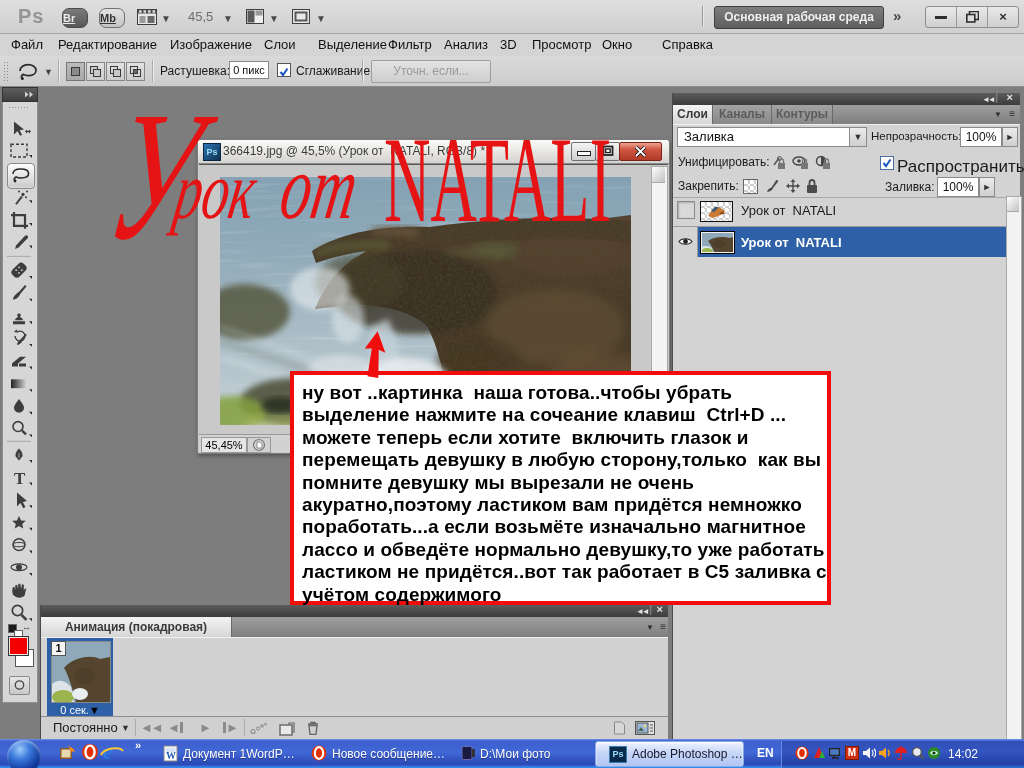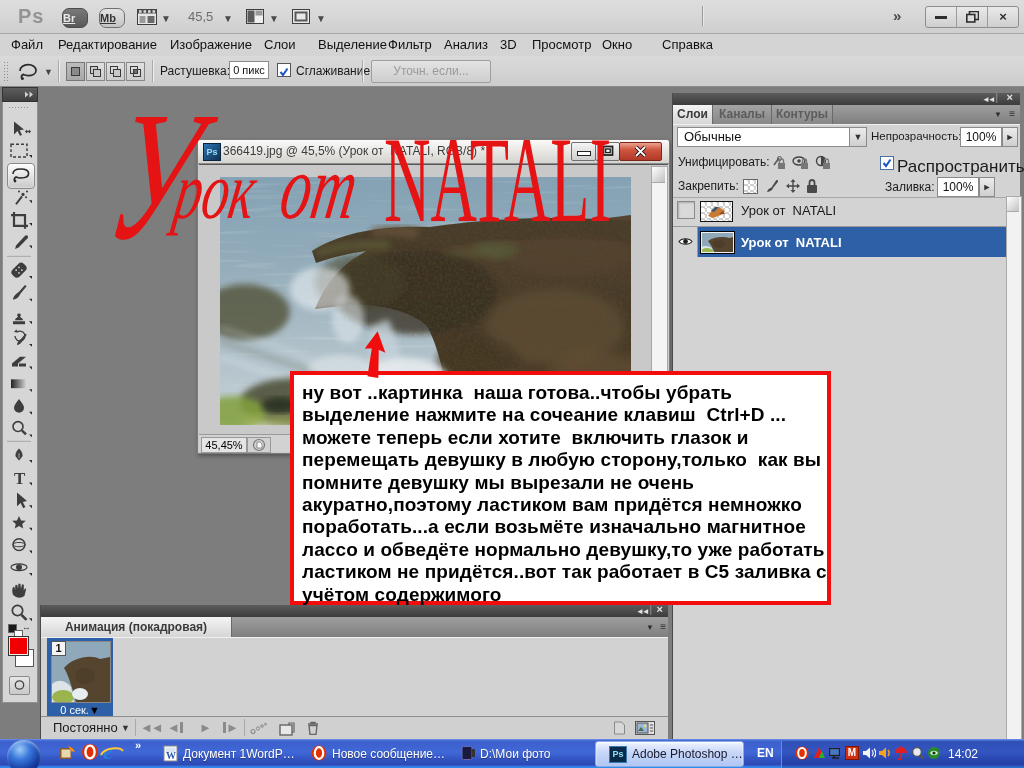--- a/index.html
+++ b/index.html
@@ -101,20 +101,21 @@
     <rect x="1.5" y="1.5" width="7" height="12" fill="#5a5a5a"></rect>
     <rect x="9.5" y="1.5" width="7" height="5" fill="#9a9a9a"></rect>
   </svg>
   <div class="abs dd" style="left:269px;">▼</div>
   <svg class="abs" style="left:292px;top:9px;" width="18" height="15">
     <rect x="0.5" y="0.5" width="17" height="14" fill="#e8e8e8" stroke="#3e3e3e"></rect>
     <rect x="3.5" y="3.5" width="11" height="8" fill="none" stroke="#5a5a5a" stroke-width="2"></rect>
   </svg>
   <div class="abs dd" style="left:316px;">▼</div>
   <div class="abs sep-v" style="left:702px;"></div>
+  <div class="abs" id="wsbtn">Основная рабочая среда</div>
   <div class="abs" id="chev">»</div>
   <div class="abs" id="winbtns">
     <div style="left:0;">
         <span style="position:absolute;left:9px;top:9px;width:12px;height:3px;background:#2e2e2e;"></span>
       </div>
     <div style="left:30px;border-left:1px solid #9a9a9a;">
       <svg width="13" height="12" style="margin-top:4px;">
           <rect x="3.5" y="0.5" width="9" height="8" fill="none" stroke="#2e2e2e" stroke-width="1.6"></rect>
           <rect x="0.8" y="3.5" width="8" height="7.5" fill="#ddd" stroke="#2e2e2e" stroke-width="1.6"></rect>
         </svg>
@@ -418,21 +419,21 @@
     </div>
     <div class="abs ptabrow" style="left:0;top:12px;width:347px;height:19px;">
       <div class="ptab on" style="left:0;width:39px;">Слои</div>
       <div class="ptab off" style="left:40px;width:58px;">Каналы</div>
       <div class="ptab off" style="left:99px;width:60px;">Контуры</div>
       <div class="pmenui" style="right:18px;top:5px;font-size:8px;">▼</div>
       <div class="pmenui" style="right:5px;top:3px;">≡</div>
     </div>
 
     <div class="lrow" style="top:34px;height:22px;">
-      <div class="wbox" style="left:4px;top:0;width:172px;height:18px;text-align:left;font-size:13px;line-height:18px;padding-left:6px;">Обычные</div>
+      <div class="wbox" style="left:4px;top:0;width:172px;height:18px;text-align:left;font-size:13px;line-height:18px;padding-left:6px;">Заливка</div>
       <div class="arrbtn" style="left:176px;top:0;width:16px;height:18px;line-height:18px;font-size:9px;">▼</div>
       <div class="abs" style="left:198px;top:3px;font-size:11.5px;">Непрозрачность:</div>
       <div class="wbox" style="left:287px;top:0;width:40px;height:18px;font-size:12px;line-height:18px;">100%</div>
       <div class="arrbtn" style="left:329px;top:0;width:14px;height:18px;line-height:18px;font-size:9px;">►</div>
     </div>
 
     <div class="lrow" style="top:60px;height:20px;padding-left:16px;">
       <div class="abs" style="left:5px;top:2px;font-size:12px;">Унифицировать:</div>
       <svg class="abs" style="left:98px;top:2px;" width="16" height="15">
         <path d="M3,10 L8,3" stroke="#555" stroke-width="1.5"></path>

